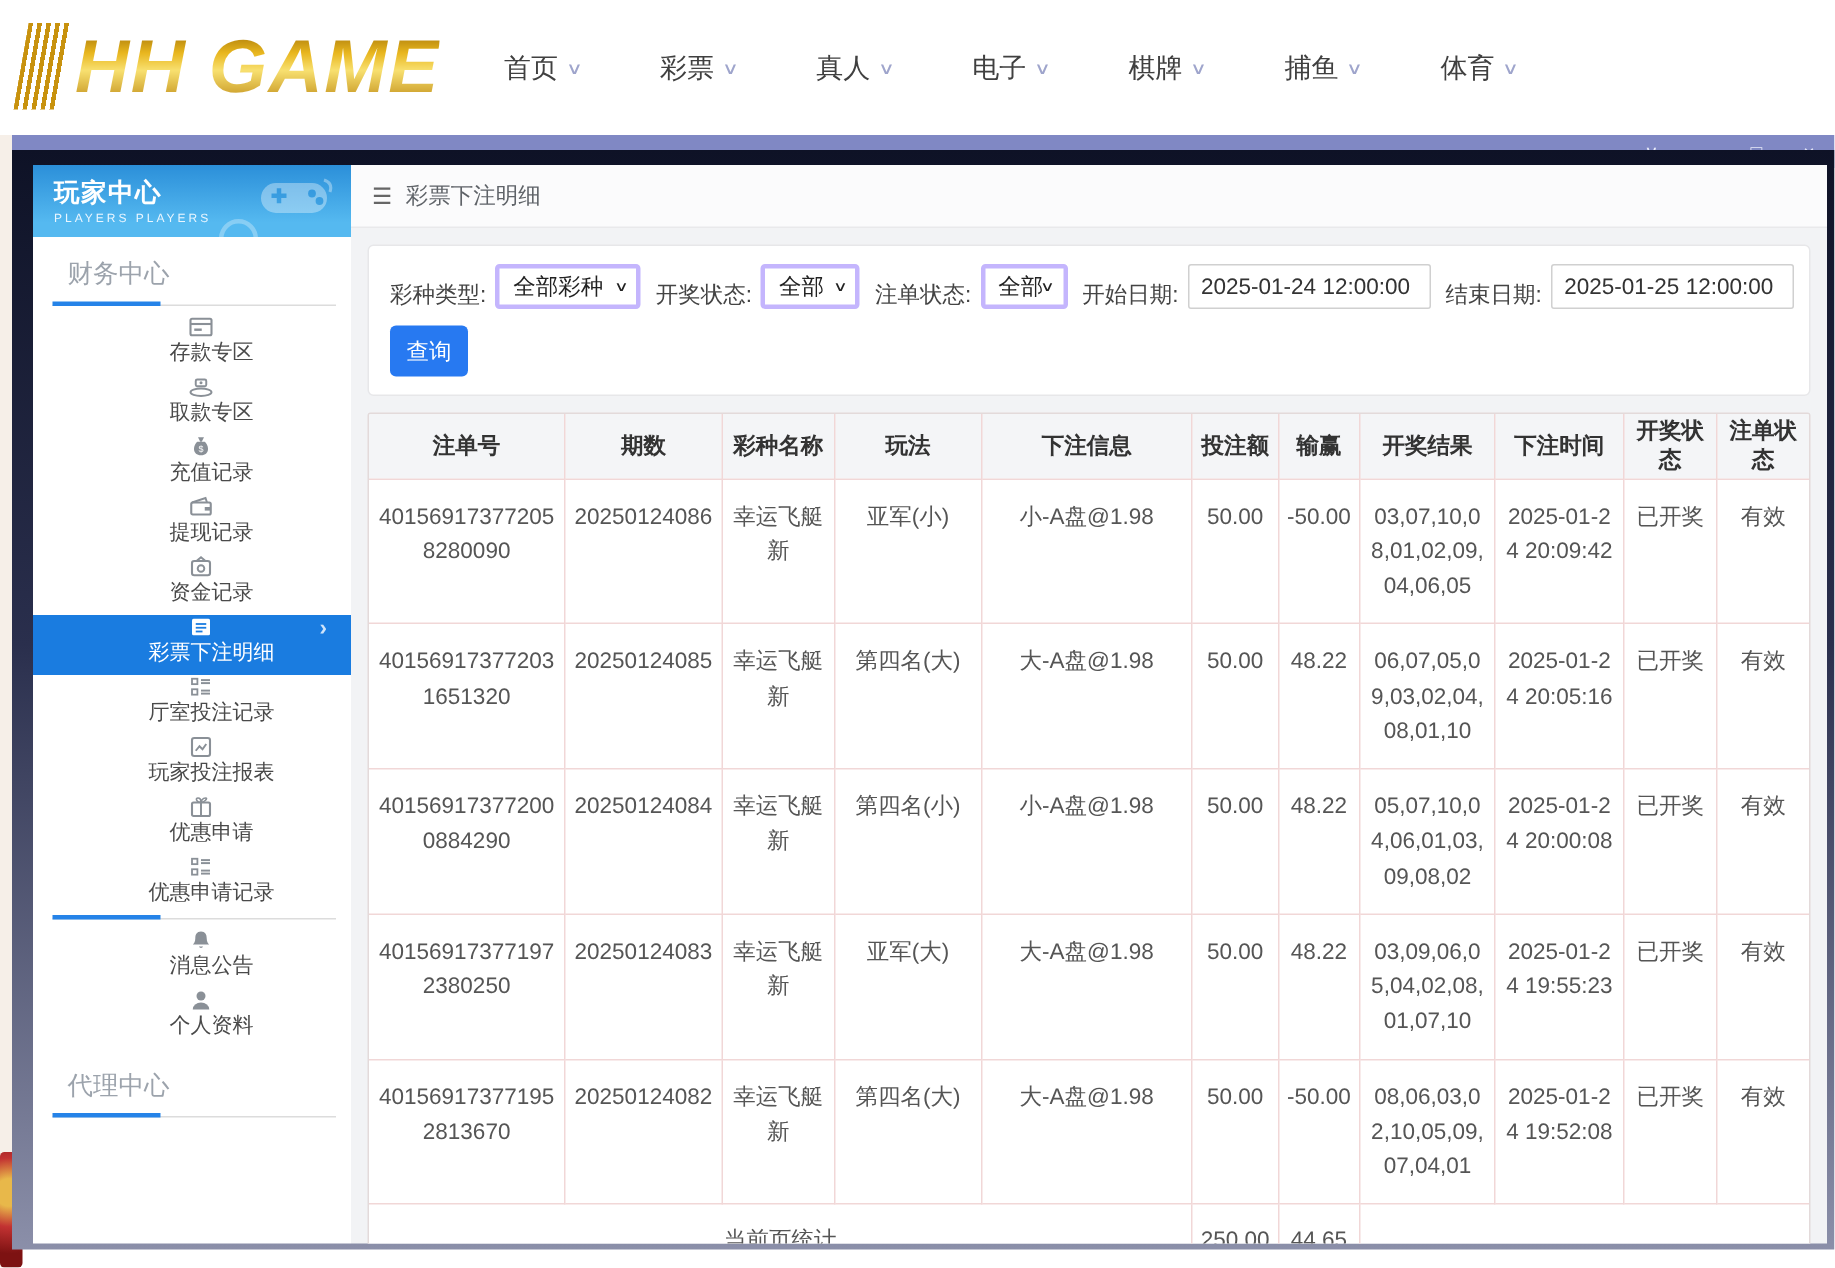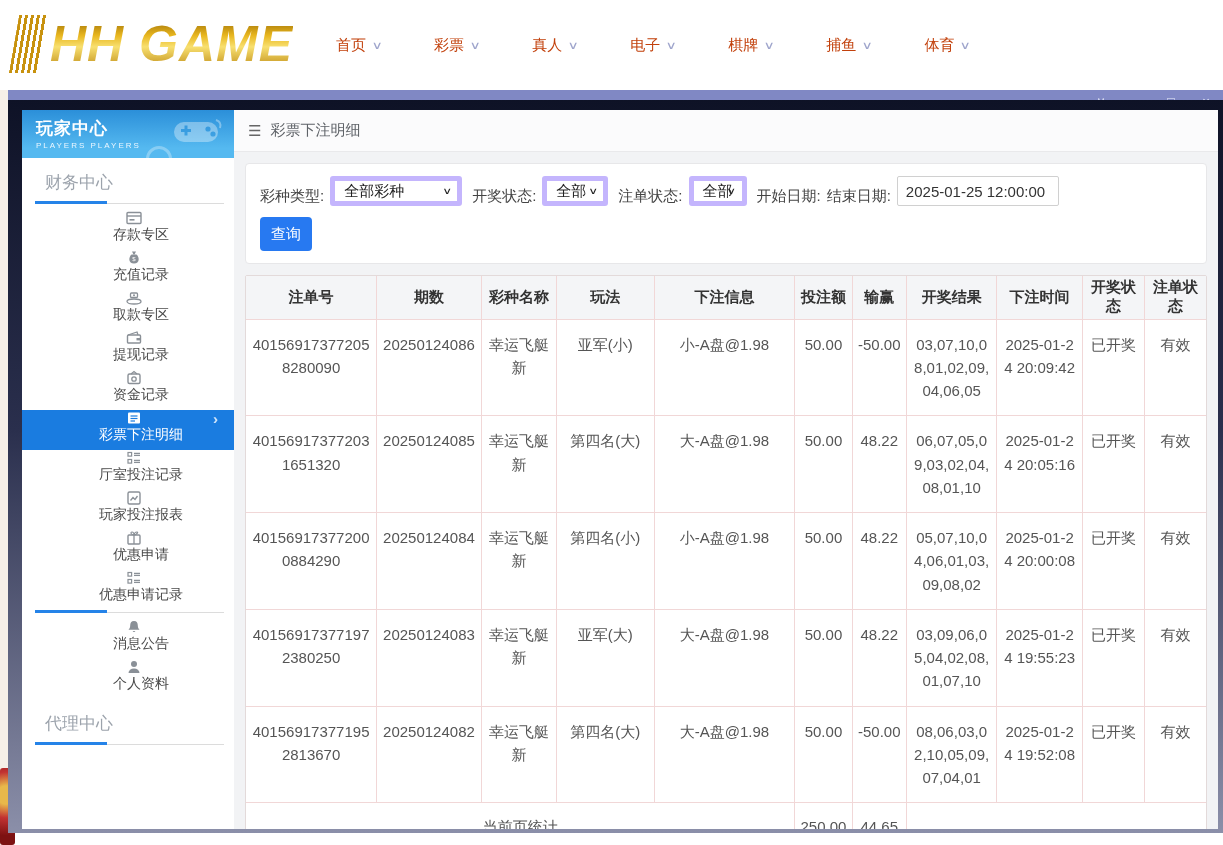--- a/index.html
+++ b/index.html
@@ -10,21 +10,21 @@
   .top-header { position:absolute; left:0; top:0; width:1223px; height:90px; background:#fff; }
   .logo { position:absolute; left:14px; top:6px; display:flex; align-items:center; height:76px; }
   .logo-bars { width:30px; height:58px; margin-right:6px; transform:skewX(-10deg);
     background:repeating-linear-gradient(90deg,#c8920e 0 3px,transparent 3px 6px);
     background-clip:padding-box; }
   .logo-text { font-size:50px; font-weight:900; font-style:italic; letter-spacing:1px;
     background:linear-gradient(180deg,#8a5c00 0%,#e8b61e 35%,#f8e070 55%,#b57d07 100%);
     -webkit-background-clip:text; background-clip:text; color:transparent; }
   .top-nav { position:absolute; left:336px; top:0; height:90px; display:flex; align-items:center; gap:53px; }
   .nav-item { display:flex; align-items:center; gap:7px; cursor:pointer; }
-  .nav-label { font-size:15px; color:#c2410c; }
+  .nav-label { font-size:18px; color:#404040; }
   .nav-chev { font-size:11px; color:#9fa5cc; transform:scaleX(1.4); }
 
   
   .titlebar { position:absolute; left:8px; top:90px; width:1215px; height:22px; background:#8088c4; }
   .win-controls { position:absolute; right:6px; top:0; height:22px; display:flex; align-items:center; gap:21px; padding-right:4px; }
   .win-btn { color:#e7eaf8; font-size:13px; line-height:1; cursor:pointer; width:14px; text-align:center; }
 
   
   .left-sliver { position:absolute; left:0; top:90px; width:8px; height:755px; background:#f6efe8; }
   .ornament { position:absolute; left:0; top:768px; width:15px; height:77px; border-radius:3px;
@@ -54,21 +54,21 @@
   
   .main { position:absolute; left:226px; top:10px; width:984px; height:719px; background:#f2f3f5; overflow:hidden; }
   .breadcrumb-bar { height:42px; background:#fbfbfc; border-bottom:1px solid #e9e9eb; display:flex; align-items:center; padding-left:14px; gap:9px; }
   .hamburger { color:#666; font-size:15px; cursor:pointer; }
   .breadcrumb-title { color:#5f6368; font-size:15px; }
 
   .card { background:#fff; border:1px solid #e7e7e9; border-radius:4px; margin:11px 11px 0 11px; }
   .filter-card { padding:12px 14px 12px 14px; }
   .filter-row { display:flex; align-items:flex-end; gap:6px; flex-wrap:nowrap; }
   .f-label { font-size:15px; color:#444; white-space:nowrap; }
-  .fake-select { position:relative; height:30px; border:5px solid #c4b5fd; border-radius:3px; background:#fff;
+  .fake-select { position:relative; height:30px; border:3px solid #c4b5fd; border-radius:3px; background:#fff;
     display:flex; align-items:center; padding:0 22px 0 9px; cursor:pointer; margin-right:4px; }
   .fake-select .sel-value { font-size:15px; color:#222; white-space:nowrap; }
   .fake-select .sel-chev { position:absolute; right:7px; font-size:9px; color:#222; transform:scaleX(1.5); }
   .sel-lottery { width:132px; }
   .sel-draw { width:66px; }
   .sel-order { width:58px; }
   .date-input { width:162px; height:30px; border:1px solid #d0d0d0; border-radius:2px; font-size:15px; color:#333;
     padding:0 8px; font-family:"Liberation Sans",sans-serif; margin-right:4px; }
   .search-btn { margin-top:11px; width:52px; height:34px; background:#2779f1; color:#fff; border:none; border-radius:4px;
     font-size:15px; cursor:pointer; font-family:"Liberation Sans",sans-serif; }
@@ -170,36 +170,36 @@
             <rect x="1" y="2.5" width="14" height="11" rx="1" fill="none" stroke="currentColor" stroke-width="1.4"></rect>
             <line x1="1" y1="6" x2="15" y2="6" stroke="currentColor" stroke-width="1.4"></line>
             <rect x="3.5" y="9" width="5" height="1.6" fill="currentColor"></rect>
           </svg>
         </span>
       <span class="sb-label">存款专区</span>
     </div>
     <div class="sb-item">
       <span class="sb-icon">
           <svg viewBox="0 0 16 16">
+            <ellipse cx="8" cy="11.5" rx="7" ry="2.5" fill="none" stroke="currentColor" stroke-width="1.3"></ellipse>
+            <rect x="4.5" y="3" width="7" height="4.5" rx="1" fill="none" stroke="currentColor" stroke-width="1.3"></rect>
+            <circle cx="8" cy="5.2" r="1" fill="currentColor"></circle>
+          </svg>
+        </span>
+      <span class="sb-label">取款专区</span>
+    </div>
+    <div class="sb-item">
+      <span class="sb-icon">
+          <svg viewBox="0 0 16 16">
             <path d="M6 1.5 h4 l-1.5 3 h-1 z" fill="currentColor"></path>
             <path d="M5.5 4.5 C2.5 7 2 13.5 8 13.5 S13.5 7 10.5 4.5 Z" fill="currentColor"></path>
             <text x="8" y="11" font-size="6" fill="#fff" text-anchor="middle">$</text>
           </svg>
         </span>
       <span class="sb-label">充值记录</span>
-    </div>
-    <div class="sb-item">
-      <span class="sb-icon">
-          <svg viewBox="0 0 16 16">
-            <ellipse cx="8" cy="11.5" rx="7" ry="2.5" fill="none" stroke="currentColor" stroke-width="1.3"></ellipse>
-            <rect x="4.5" y="3" width="7" height="4.5" rx="1" fill="none" stroke="currentColor" stroke-width="1.3"></rect>
-            <circle cx="8" cy="5.2" r="1" fill="currentColor"></circle>
-          </svg>
-        </span>
-      <span class="sb-label">取款专区</span>
     </div>
     <div class="sb-item">
       <span class="sb-icon">
           <svg viewBox="0 0 16 16">
             <path d="M2 5 l9-3 1 3" fill="none" stroke="currentColor" stroke-width="1.3"></path>
             <rect x="1.5" y="5" width="13" height="8" rx="1" fill="none" stroke="currentColor" stroke-width="1.4"></rect>
             <rect x="10.5" y="8" width="4" height="2.4" fill="currentColor"></rect>
           </svg>
         </span>
       <span class="sb-label">提现记录</span>
@@ -314,20 +314,21 @@
         <div class="fake-select sel-draw">
           <span class="sel-value">全部</span>
           <span class="sel-chev">∨</span>
         </div>
         <span class="f-label">注单状态:</span>
         <div class="fake-select sel-order">
           <span class="sel-value">全部</span>
           <span class="sel-chev">∨</span>
         </div>
         <span class="f-label">开始日期:</span>
+        <input class="date-input" type="text" value="2025-01-24 12:00:00" style="">
         <span class="f-label">结束日期:</span>
         <input class="date-input" type="text" value="2025-01-25 12:00:00" style="">
       </div>
       <button class="search-btn">查询</button>
     </div>
 
     <div class="card table-card">
       <table>
         <colgroup>
           <col style="width:130px">

